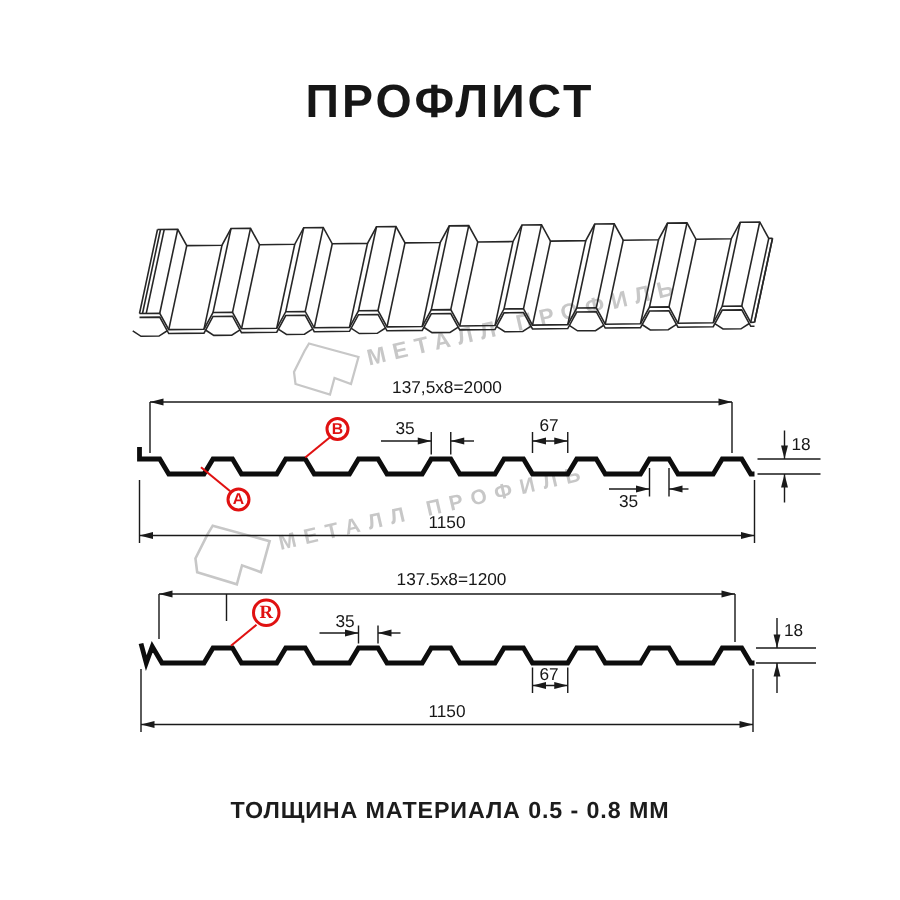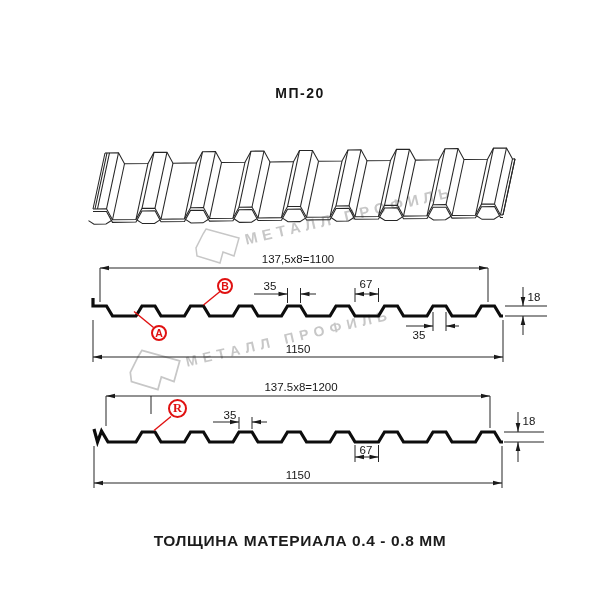--- a/index.html
+++ b/index.html
@@ -158,33 +158,33 @@
         <polyline points="185.5,219.38125 191,222.98125 203,222.83124999999998 208.5,219.28125" fill="none" stroke="#262626" stroke-width="1.05" stroke-linejoin="miter"></polyline>
         <polyline points="234,218.775 239.5,222.375 251.5,222.225 257,218.675" fill="none" stroke="#262626" stroke-width="1.05" stroke-linejoin="miter"></polyline>
         <polyline points="282.5,218.16875 288,221.76874999999998 300,221.61874999999998 305.5,218.06875" fill="none" stroke="#262626" stroke-width="1.05" stroke-linejoin="miter"></polyline>
         <polyline points="331,217.5625 336.5,221.1625 348.5,221.0125 354,217.4625" fill="none" stroke="#262626" stroke-width="1.05" stroke-linejoin="miter"></polyline>
         <polyline points="379.5,216.95624999999998 385,220.55624999999998 397,220.40624999999997 402.5,216.85625" fill="none" stroke="#262626" stroke-width="1.05" stroke-linejoin="miter"></polyline>
         <polyline points="428,216.35 433.5,219.95 445.5,219.79999999999998 451,216.25" fill="none" stroke="#262626" stroke-width="1.05" stroke-linejoin="miter"></polyline>
         <polyline points="476.5,215.74375 482,219.34375 494,219.19375 499.5,215.64375" fill="none" stroke="#262626" stroke-width="1.05" stroke-linejoin="miter"></polyline>
       </g>
     </svg>
 
-  <div class="ttl" id="subtitle">МП-20</div>
+  <div class="ttl" id="title">ПРОФЛИСТ</div>
 
-  <span class="dim" style="left:298px;top:259px">137,5x8=1100</span>
+  <span class="dim" style="left:298px;top:259px">137,5x8=2000</span>
   <span class="dim" style="left:270px;top:286px">35</span>
   <span class="dim" style="left:366px;top:284px">67</span>
   <span class="dim" style="left:534px;top:297px">18</span>
   <span class="dim" style="left:419px;top:335px">35</span>
   <span class="dim" style="left:298px;top:349px">1150</span>
 
   <span class="dim" style="left:301px;top:387px">137.5x8=1200</span>
   <span class="dim" style="left:230px;top:415px">35</span>
   <span class="dim" style="left:529px;top:421px">18</span>
   <span class="dim" style="left:366px;top:450px">67</span>
   <span class="dim" style="left:298px;top:475px">1150</span>
 
   <span class="marker m16" style="left:151px;top:325px">A</span>
   <span class="marker m16" style="left:217px;top:277.5px">B</span>
   <span class="marker m19" style="left:168px;top:399px">R</span>
 
-  <div class="ttl" id="footnote">ТОЛЩИНА МАТЕРИАЛА 0.4 - 0.8 ММ</div>
+  <div class="ttl" id="footnote">ТОЛЩИНА МАТЕРИАЛА 0.5 - 0.8 ММ</div>
 </div>
 
 </body></html>

